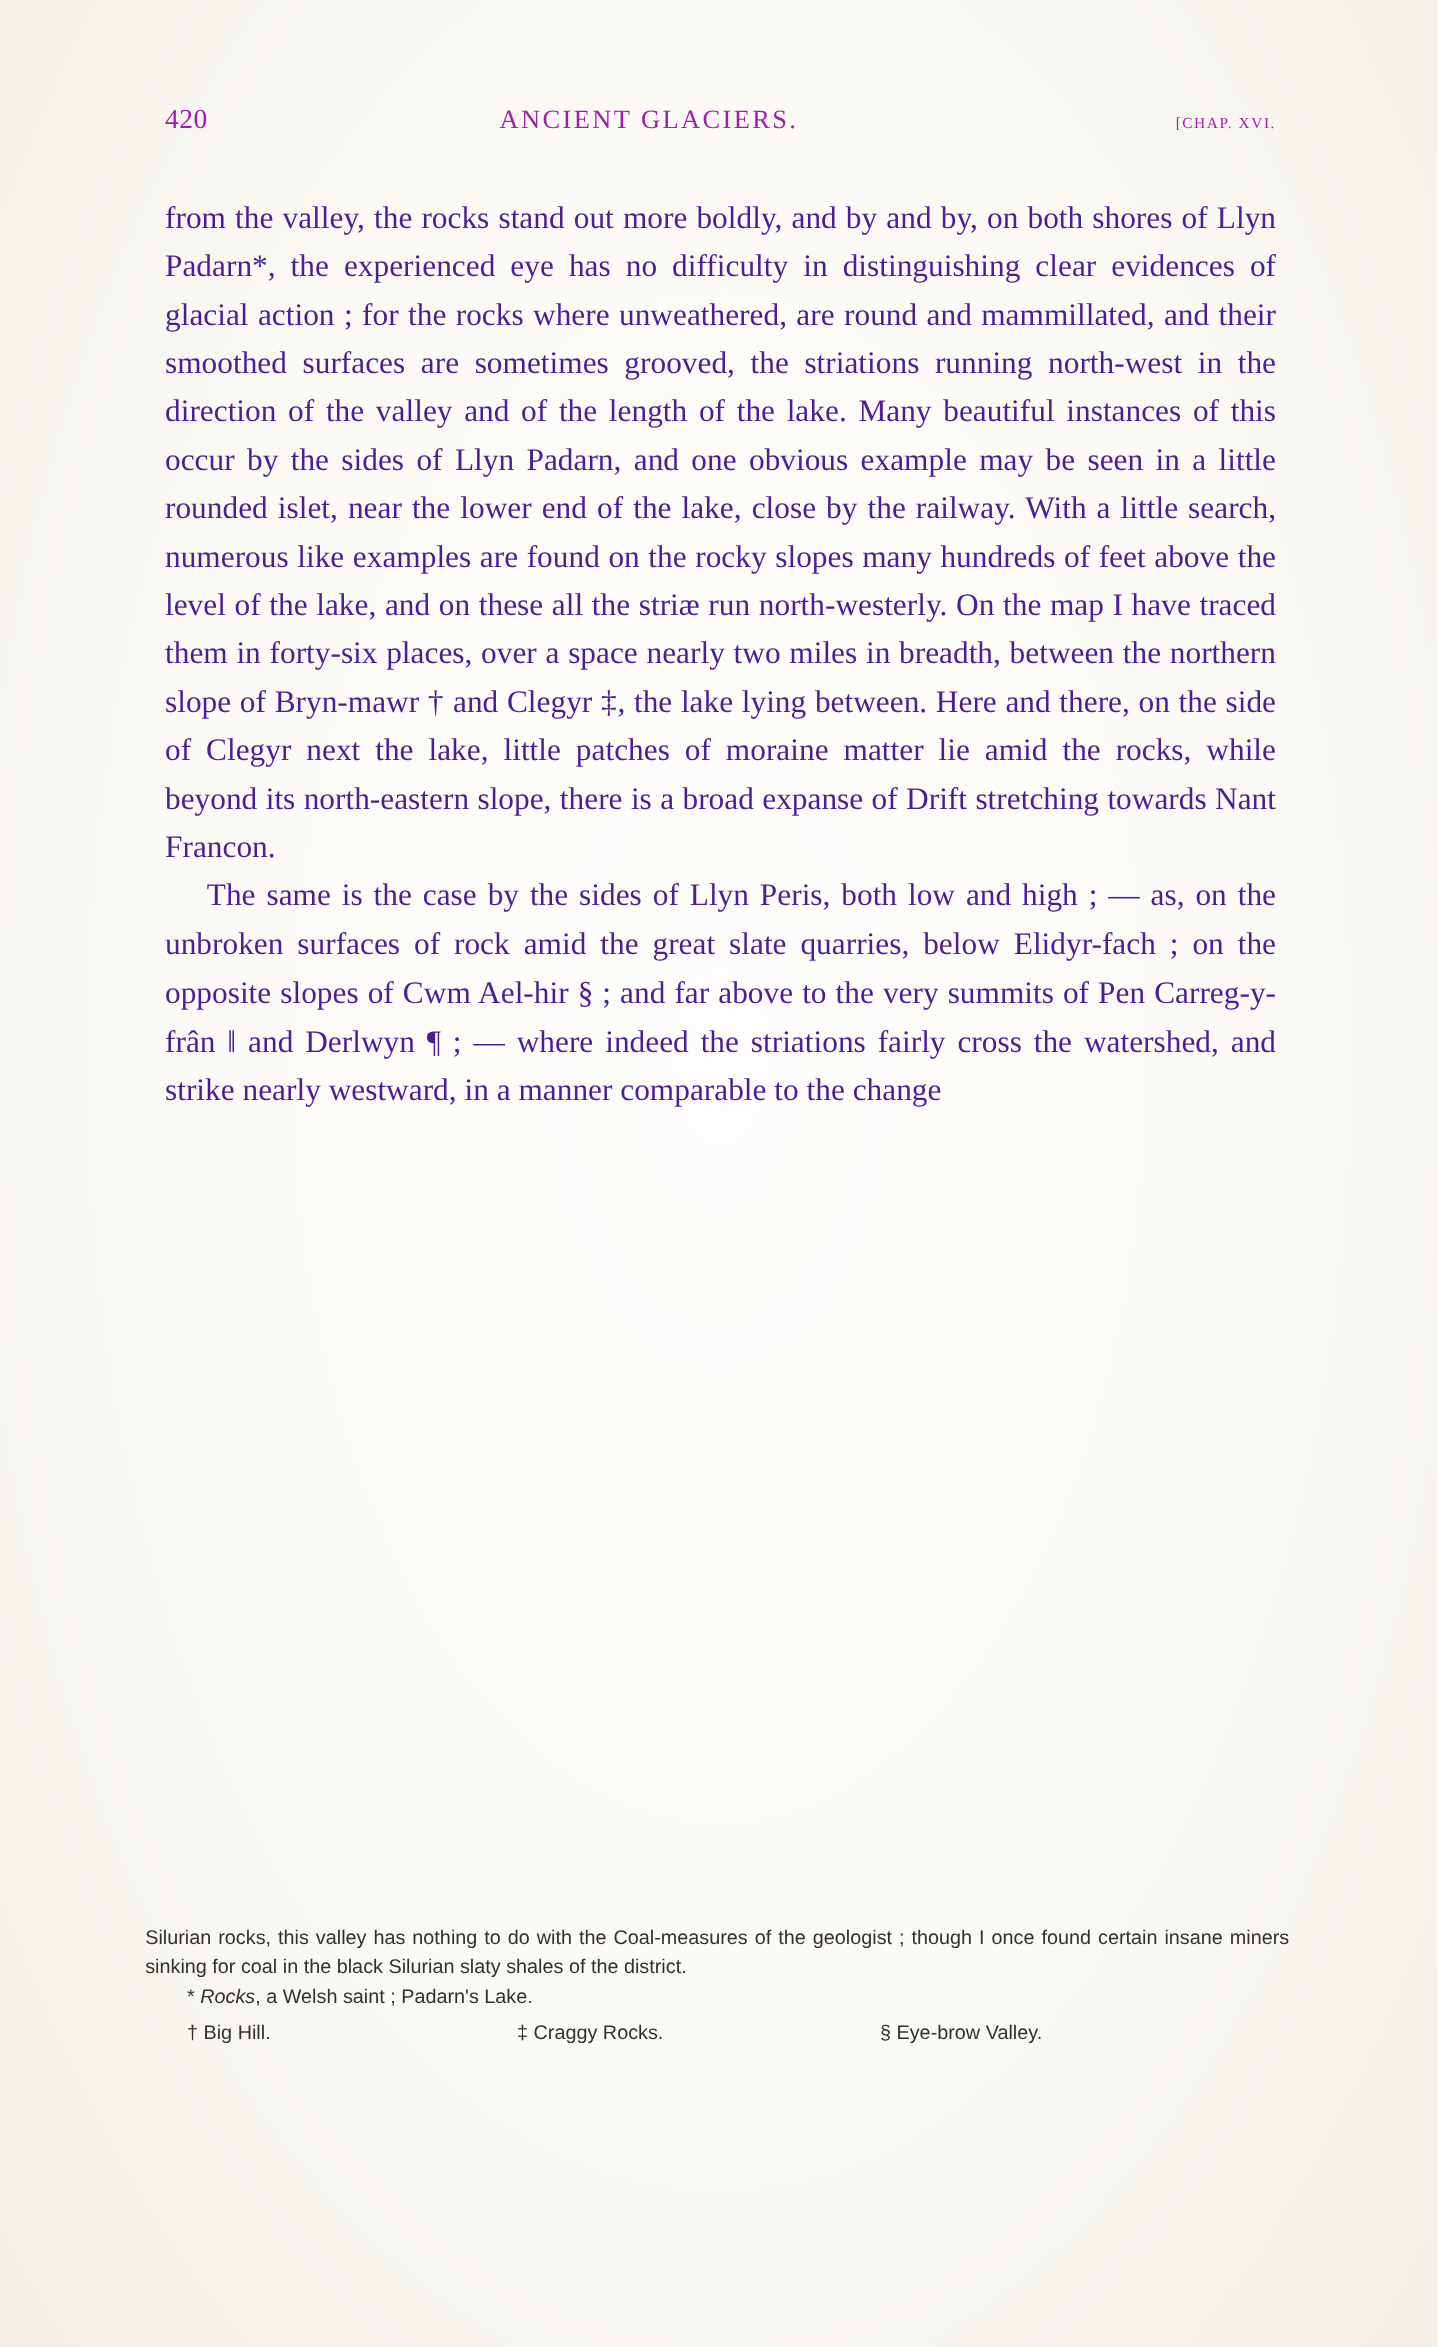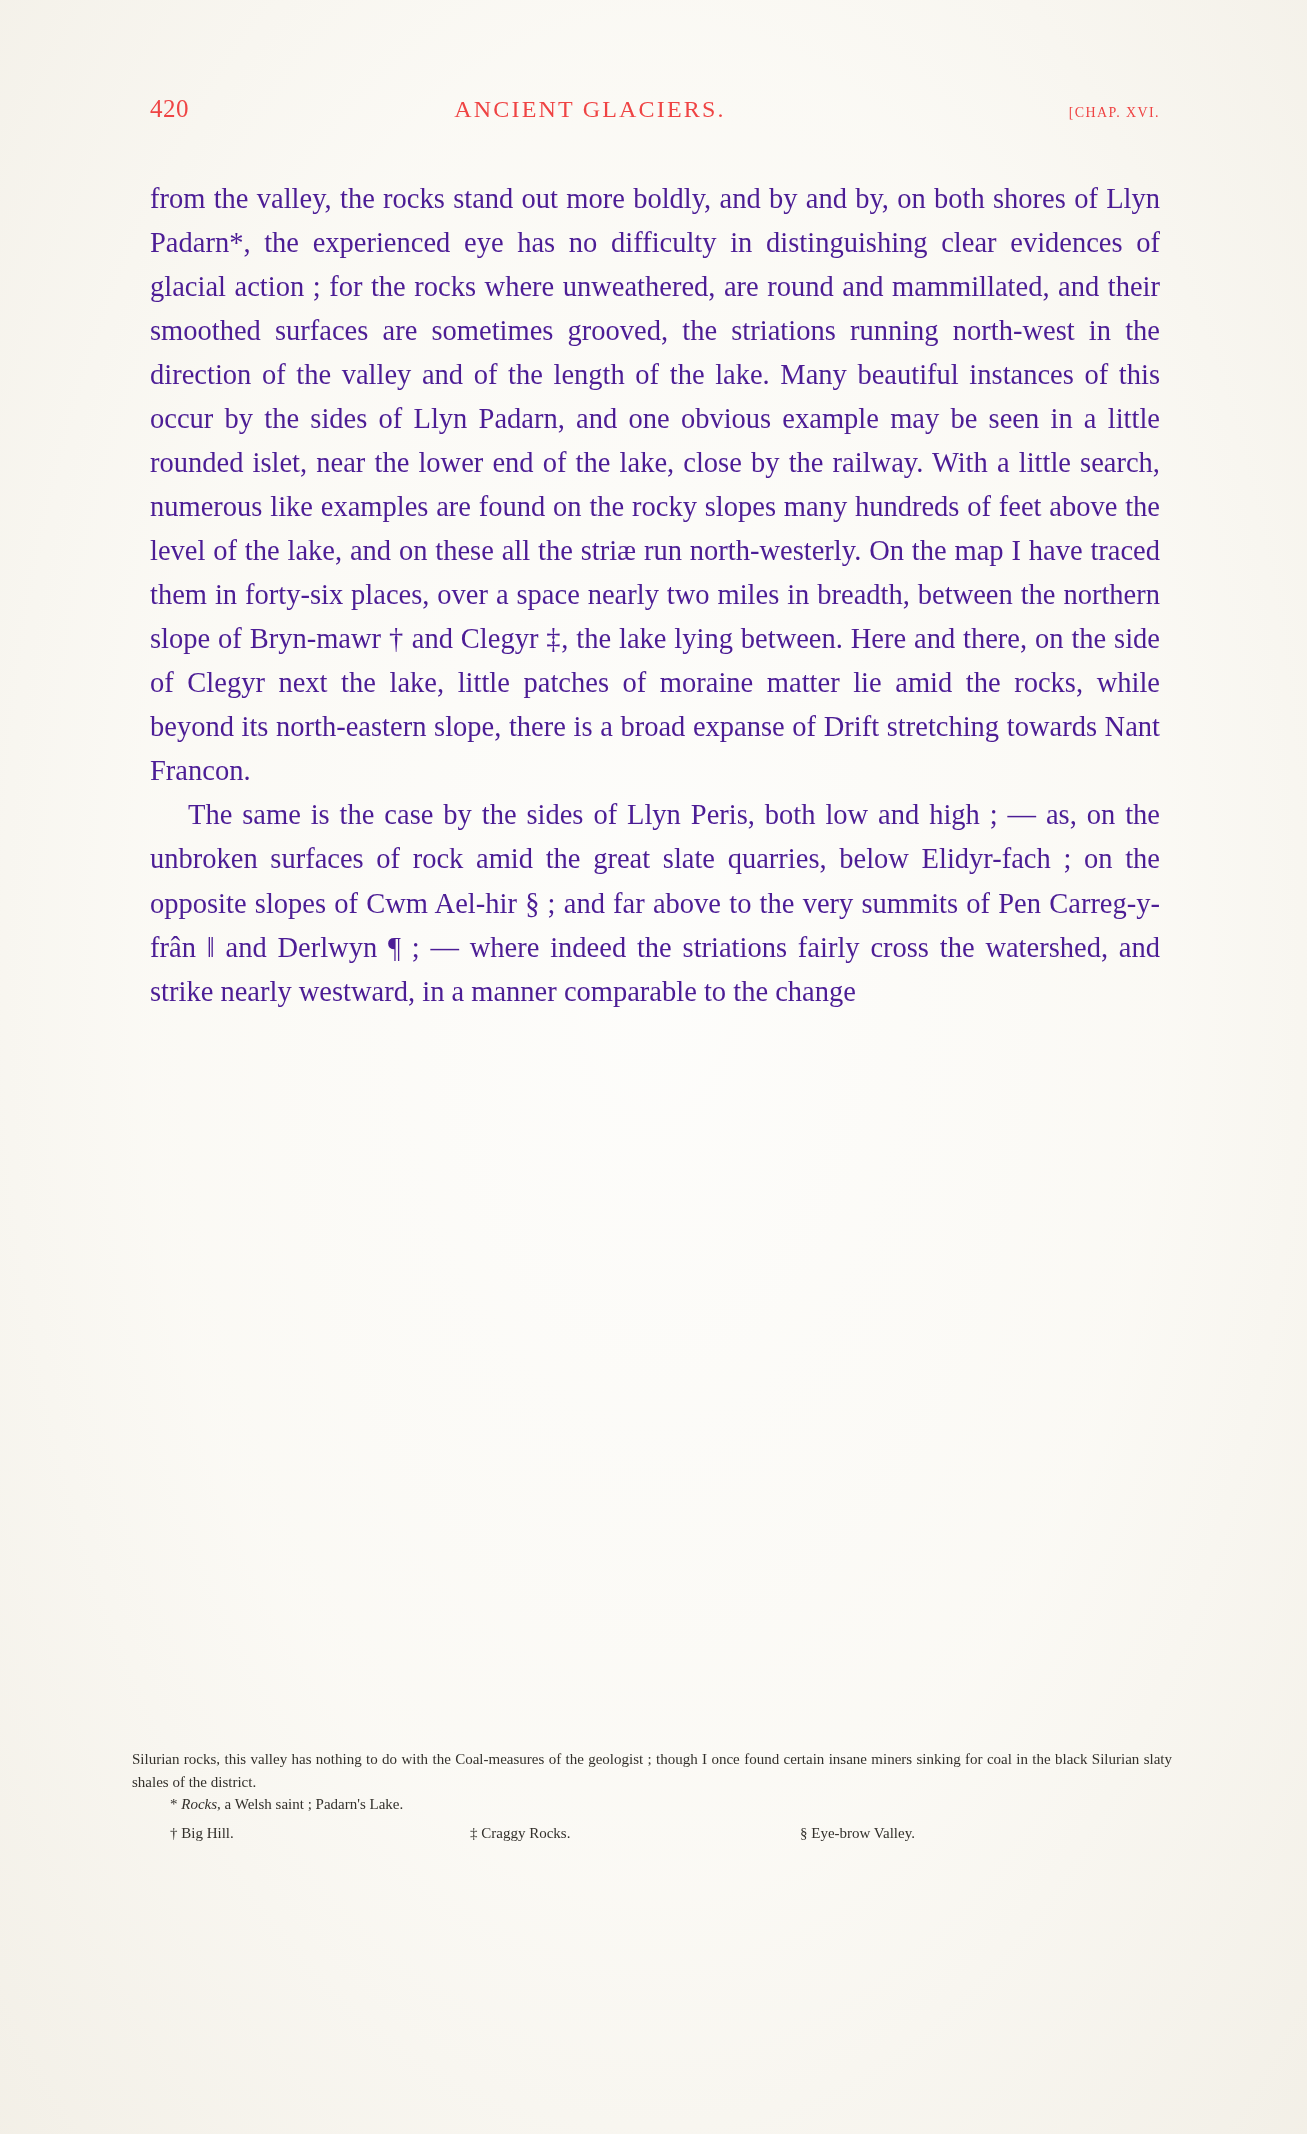--- a/index.html
+++ b/index.html
@@ -35,21 +35,21 @@
     left: 150px;
     top: 95px;
     width: 1010px;
   }
   .running-head {
     display: flex;
     align-items: baseline;
     font-size: 25px;
     letter-spacing: 0.5px;
     margin-bottom: 54px;
-    color: #ef4444;
+    color: #a21caf;
   }
   .folio {
     width: 110px;
     font-size: 25px;
     font-family: "Liberation Serif", serif;
   }
   .head-title {
     flex: 1;
     text-align: center;
     font-size: 24px;
@@ -74,24 +74,24 @@
     color: #4c1d95;
   }
   .body-text p.indent {
     text-indent: 38px;
   }
   .footnotes {
     position: absolute;
     left: 132px;
     top: 1748px;
     width: 1040px;
-    font-size: 15px;
+    font-size: 18px;
     line-height: 1.5;
     color: #33302b;
-    font-family: Liberation Serif, serif;
+    font-family: Liberation Sans, sans-serif;
   }
   .footnotes p {
     margin: 0;
     text-align: justify;
   }
   .fn-cont {
     text-indent: 0;
   }
   .fn-star {
     margin-top: 4px;

